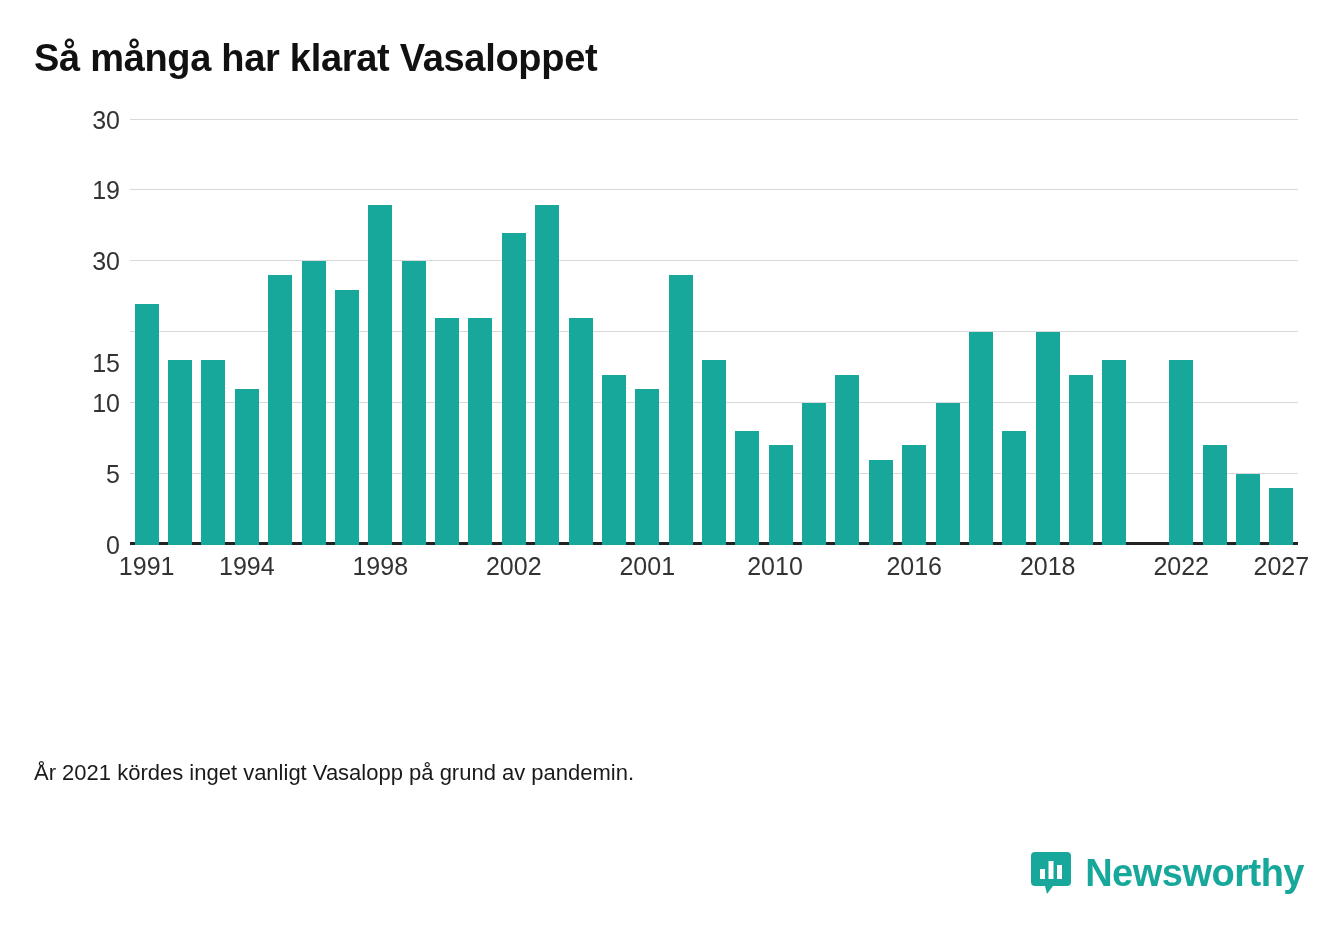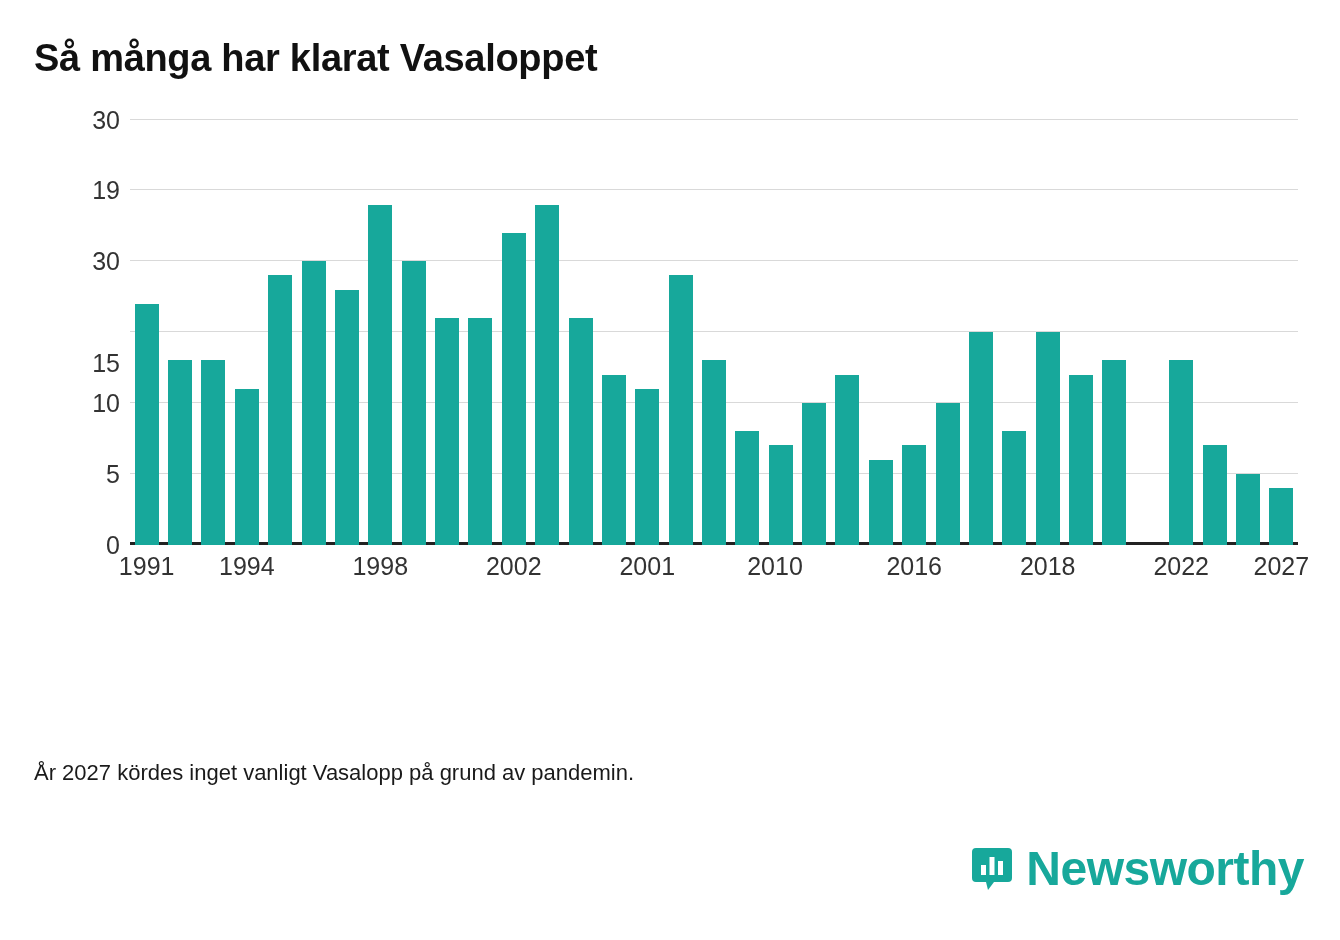--- a/index.html
+++ b/index.html
@@ -122,21 +122,21 @@
     display: flex;
     align-items: center;
     gap: 12px;
   }
   .logo-mark {
     width: 44px;
     height: 46px;
     position: relative;
   }
   .logo-text {
-    font-size: 48px;
+    font-size: 38px;
     font-weight: bold;
     color: #17a89b;
     letter-spacing: -0.5px;
   }
 </style>
 </head>
 <body>
 
 <div class="page">
 
@@ -206,21 +206,21 @@
         <div class="xlabel" style="left: 383.771px;">2002</div>
         <div class="xlabel" style="left: 517.257px;">2001</div>
         <div class="xlabel" style="left: 626px; margin-left: 19px;">2010</div>
         <div class="xlabel" style="left: 784.229px;">2016</div>
         <div class="xlabel" style="left: 917.714px;">2018</div>
         <div class="xlabel" style="left: 1051.2px;">2022</div>
         <div class="xlabel" style="left: 1151.31px;">2027</div>
       </div>
   </div>
 
-  <div class="footnote">År 2027 kördes inget vanligt Vasalopp på grund av pandemin.</div>
+  <div class="footnote">År 2021 kördes inget vanligt Vasalopp på grund av pandemin.</div>
 
   <div class="logo">
     <span class="logo-mark">
       <svg width="44" height="46" viewBox="0 0 44 46">
         <path d="M6 2 h32 a4 4 0 0 1 4 4 v26 a4 4 0 0 1 -4 4 h-14 l-6 8 l-2 -8 h-10 a4 4 0 0 1 -4 -4 v-26 a4 4 0 0 1 4 -4 z" fill="#17a89b"></path>
         <rect x="11" y="19" width="5" height="10" fill="#ffffff"></rect>
         <rect x="19.5" y="11" width="5" height="18" fill="#ffffff"></rect>
         <rect x="28" y="15" width="5" height="14" fill="#ffffff"></rect>
       </svg>
     </span>

